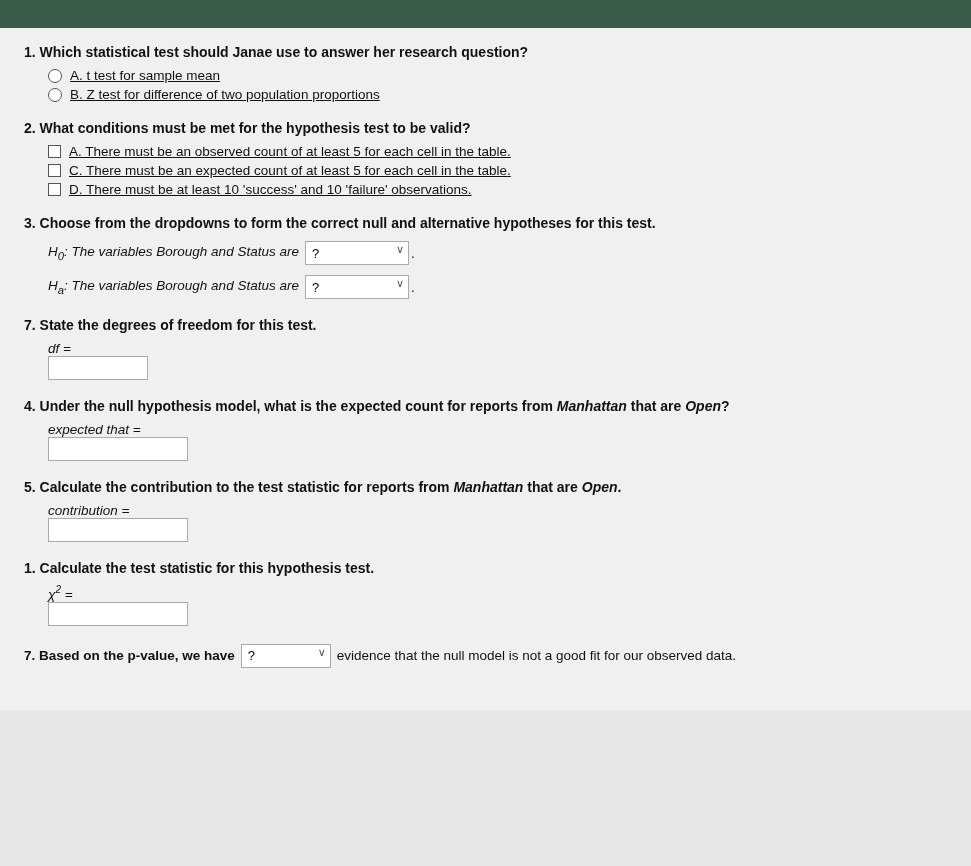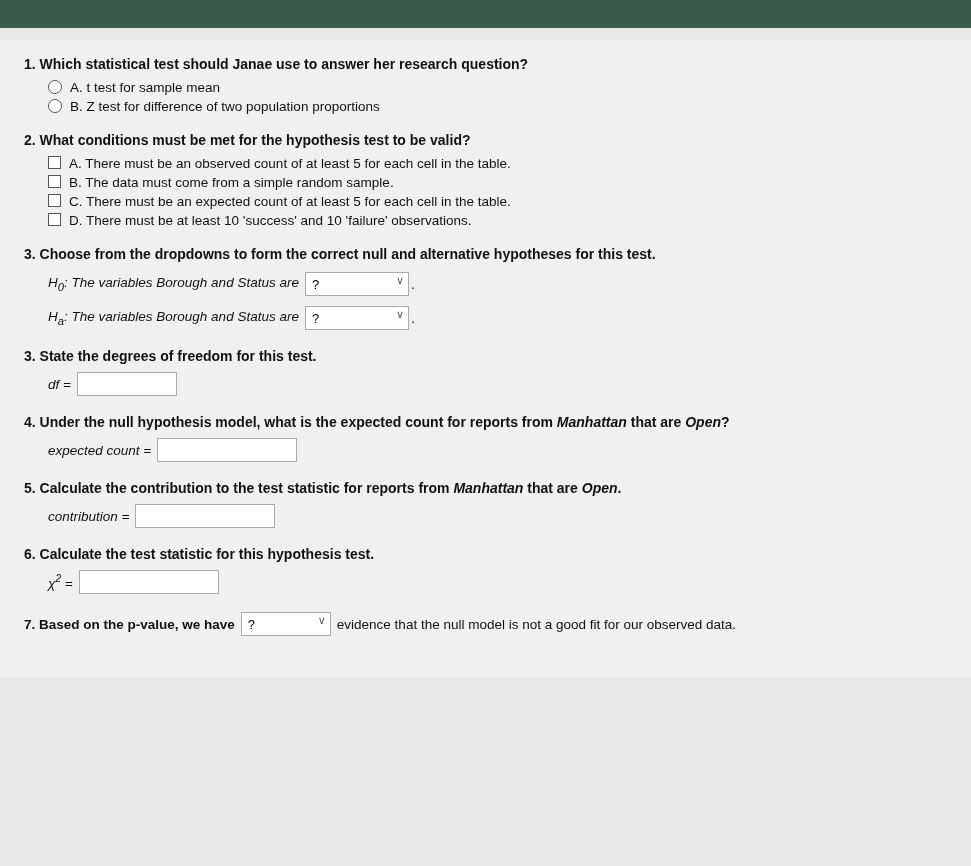--- a/index.html
+++ b/index.html
@@ -11,39 +11,40 @@
     }
     .top-bar {
       background: #3a5a4a;
       height: 28px;
       width: 100%;
     }
     .content {
       background: #f0f0f0;
       padding: 16px 24px 24px 24px;
       max-width: 971px;
-      margin: 12px auto;
+      margin: 0 auto;
     }
     .question-block {
       margin-bottom: 18px;
     }
     .question-title {
       font-weight: bold;
       margin-bottom: 8px;
       font-size: 14px;
     }
     .options-list {
       list-style: none;
       padding-left: 24px;
     }
     .options-list li {
       display: flex;
-      align-items: flex-start;
+      align-items: center;
       margin-bottom: 4px;
       font-size: 13.5px;
+      text-decoration: underline;
     }
     .radio-circle {
       display: inline-block;
       width: 14px;
       height: 14px;
       border-radius: 50%;
       border: 1.5px solid #555;
       margin-right: 8px;
       flex-shrink: 0;
       background: white;
@@ -91,23 +92,24 @@
       content: '∨';
       position: absolute;
       right: 5px;
       top: 2px;
       font-size: 11px;
       pointer-events: none;
       color: #555;
     }
     .input-row {
       display: flex;
-      align-items: center;
+      align-items: flex-start;
       margin: 6px 0 6px 24px;
       font-size: 13.5px;
+      flex-direction: column;
     }
     .input-label {
       margin-right: 6px;
       font-style: italic;
     }
     .text-input {
       border: 1px solid #aaa;
       background: white;
       height: 24px;
       width: 100px;
@@ -148,24 +150,20 @@
       </li>
     </ul>
   </div>
 
   <div class="question-block">
     <div class="question-title">2. What conditions must be met for the hypothesis test to be valid?</div>
     <ul class="options-list">
       <li>
         <span class="checkbox-square"></span>
         <span>A. There must be an observed count of at least 5 for each cell in the table.</span>
-      </li>
-      <li>
-        <span class="checkbox-square"></span>
-        <span>B. The data must come from a simple random sample.</span>
       </li>
       <li>
         <span class="checkbox-square"></span>
         <span>C. There must be an expected count of at least 5 for each cell in the table.</span>
       </li>
       <li>
         <span class="checkbox-square"></span>
         <span>D. There must be at least 10 'success' and 10 'failure' observations.</span>
       </li>
     </ul>
@@ -197,45 +195,45 @@
           <option value="?">?</option>
           <option value="associated">associated</option>
           <option value="independent">independent</option>
         </select>
       </div>
       <span class="period">.</span>
     </div>
   </div>
 
   <div class="question-block">
-    <div class="question-title">3. State the degrees of freedom for this test.</div>
+    <div class="question-title">7. State the degrees of freedom for this test.</div>
     <div class="input-row">
       <span class="input-label"><i>df</i> =</span>
       <input type="text" class="text-input" value="" style="">
     </div>
   </div>
 
   <div class="question-block">
     <div class="question-title">4. Under the null hypothesis model, what is the expected count for reports from <i>Manhattan</i> that are <i>Open</i>?</div>
     <div class="input-row">
-      <span class="input-label">expected count =</span>
+      <span class="input-label">expected that =</span>
       <input type="text" class="text-input text-input-wide" value="" style="">
     </div>
   </div>
 
   <div class="question-block">
     <div class="question-title">5. Calculate the contribution to the test statistic for reports from <i>Manhattan</i> that are <i>Open</i>.</div>
     <div class="input-row">
       <span class="input-label">contribution =</span>
       <input type="text" class="text-input text-input-wide" value="" style="">
     </div>
   </div>
 
   <div class="question-block">
-    <div class="question-title">6. Calculate the test statistic for this hypothesis test.</div>
+    <div class="question-title">1. Calculate the test statistic for this hypothesis test.</div>
     <div class="input-row">
       <span class="input-label"><i>χ</i><sup>2</sup> =</span>
       <input type="text" class="text-input text-input-wide" value="" style="">
     </div>
   </div>
 
   <div class="question-block">
     <div class="bottom-row">
       <span style="font-weight:bold;">7. Based on the p-value, we have</span>
       <div class="select-wrapper" style="margin: 0 6px;">

